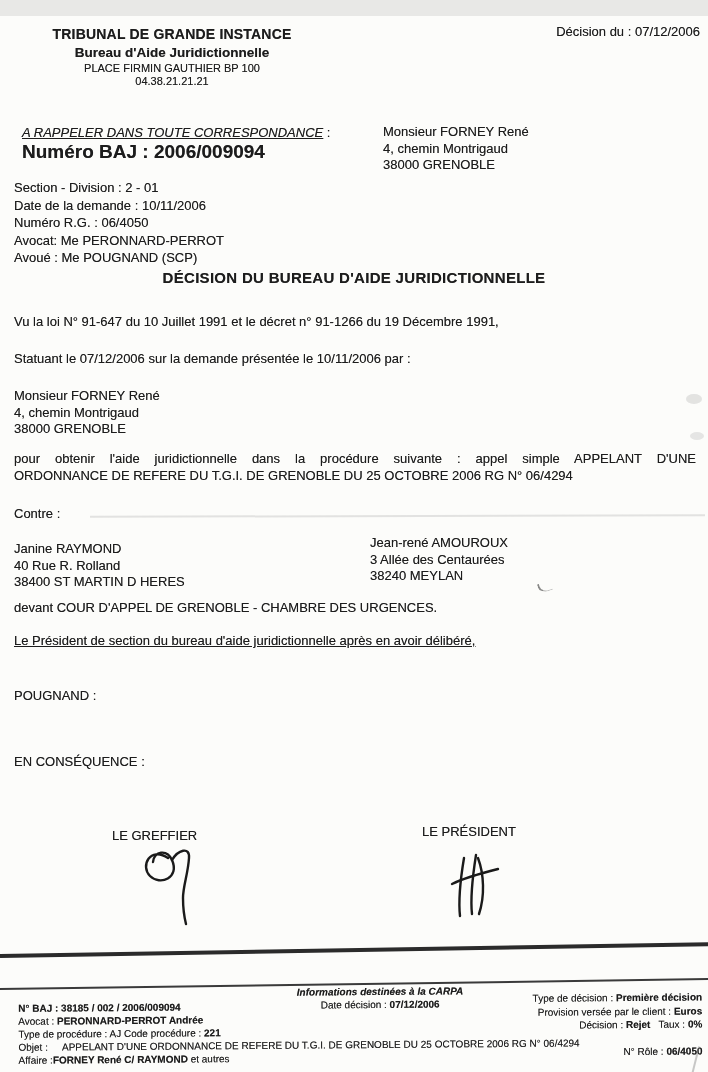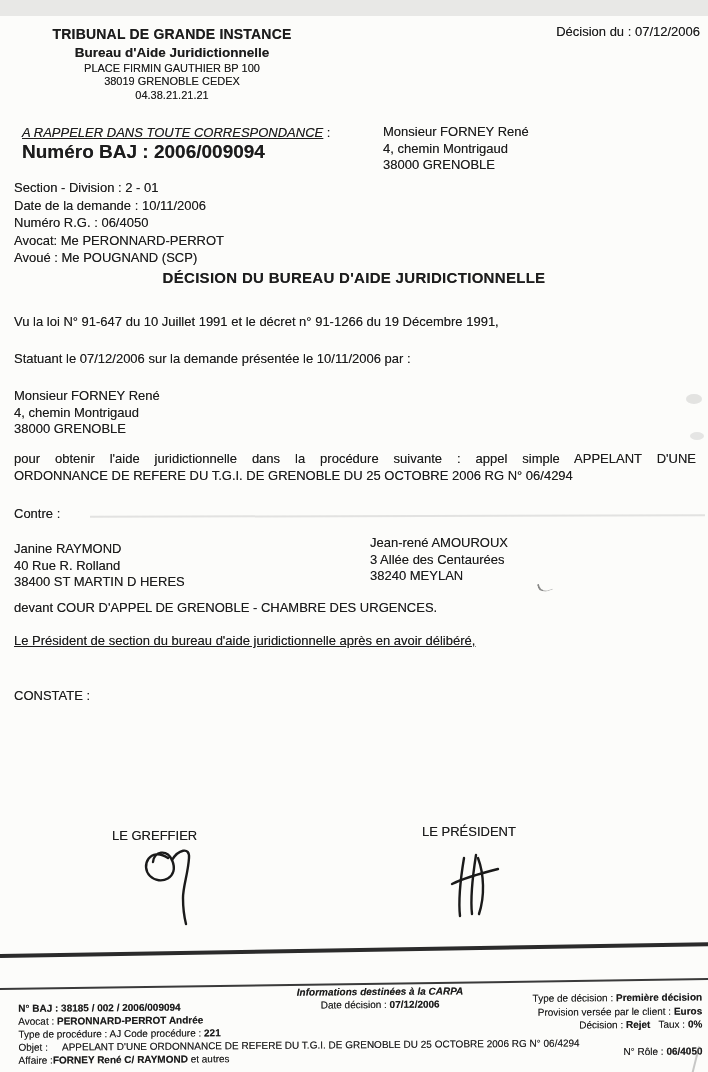--- a/index.html
+++ b/index.html
@@ -45,21 +45,20 @@
 </style>
 </head>
 <body>
 
 <div class="page">
 
   <div class="abs court-block">
     <div class="court-name">TRIBUNAL DE GRANDE INSTANCE</div>
     <div class="bureau-name">Bureau d'Aide Juridictionnelle</div>
     <div class="addr">PLACE FIRMIN GAUTHIER BP 100</div>
-    <div class="addr">38019 GRENOBLE CEDEX</div>
     <div class="addr">04.38.21.21.21</div>
   </div>
 
   <div class="abs decision-date">Décision du : 07/12/2006</div>
 
   <div class="abs recall">
     <div>
       <span class="recall-ul">A RAPPELER DANS TOUTE CORRESPONDANCE</span><span> :</span>
     </div>
     <div class="baj-line">Numéro BAJ : 2006/009094</div>
@@ -105,23 +104,24 @@
 
   <div class="abs addr-block" style="left:370px;top:519px;">
     <div>Jean-rené AMOUROUX</div>
     <div>3 Allée des Centaurées</div>
     <div>38240 MEYLAN</div>
   </div>
 
   <div class="abs body-p" style="top:583px;">devant COUR D'APPEL DE GRENOBLE - CHAMBRE DES URGENCES.</div>
   <div class="abs body-p" style="top:616px;text-decoration:underline;">Le Président de section du bureau d'aide juridictionnelle  après en avoir délibéré,</div>
 
-  <div class="abs body-p" style="top:671px;">CONSTATE :</div>
+  <div class="abs body-p" style="top:671px;">POUGNAND :</div>
 
   <div class="abs body-p" style="top:737px;">
+    <div>EN CONSÉQUENCE :</div>
   </div>
 
   <div class="abs sig-label" style="left:112px;top:812px;">LE GREFFIER</div>
   <div class="abs sig-label" style="left:422px;top:808px;">LE PRÉSIDENT</div>
 
   <svg class="abs sig-svg" style="left:138px;top:828px;" width="75" height="82" viewBox="0 0 75 82">
     <g fill="none" stroke="#1a1a1a" stroke-width="2.4" stroke-linecap="round">
       <path d="M30 14 C12 2, 2 22, 12 32 C22 42, 42 34, 34 16 C29 5, 16 7, 15 18"></path>
       <path d="M34 16 C40 6, 52 2, 51 14 C50 30, 45 42, 45 54 C45 66, 46 72, 48 80"></path>
     </g>

